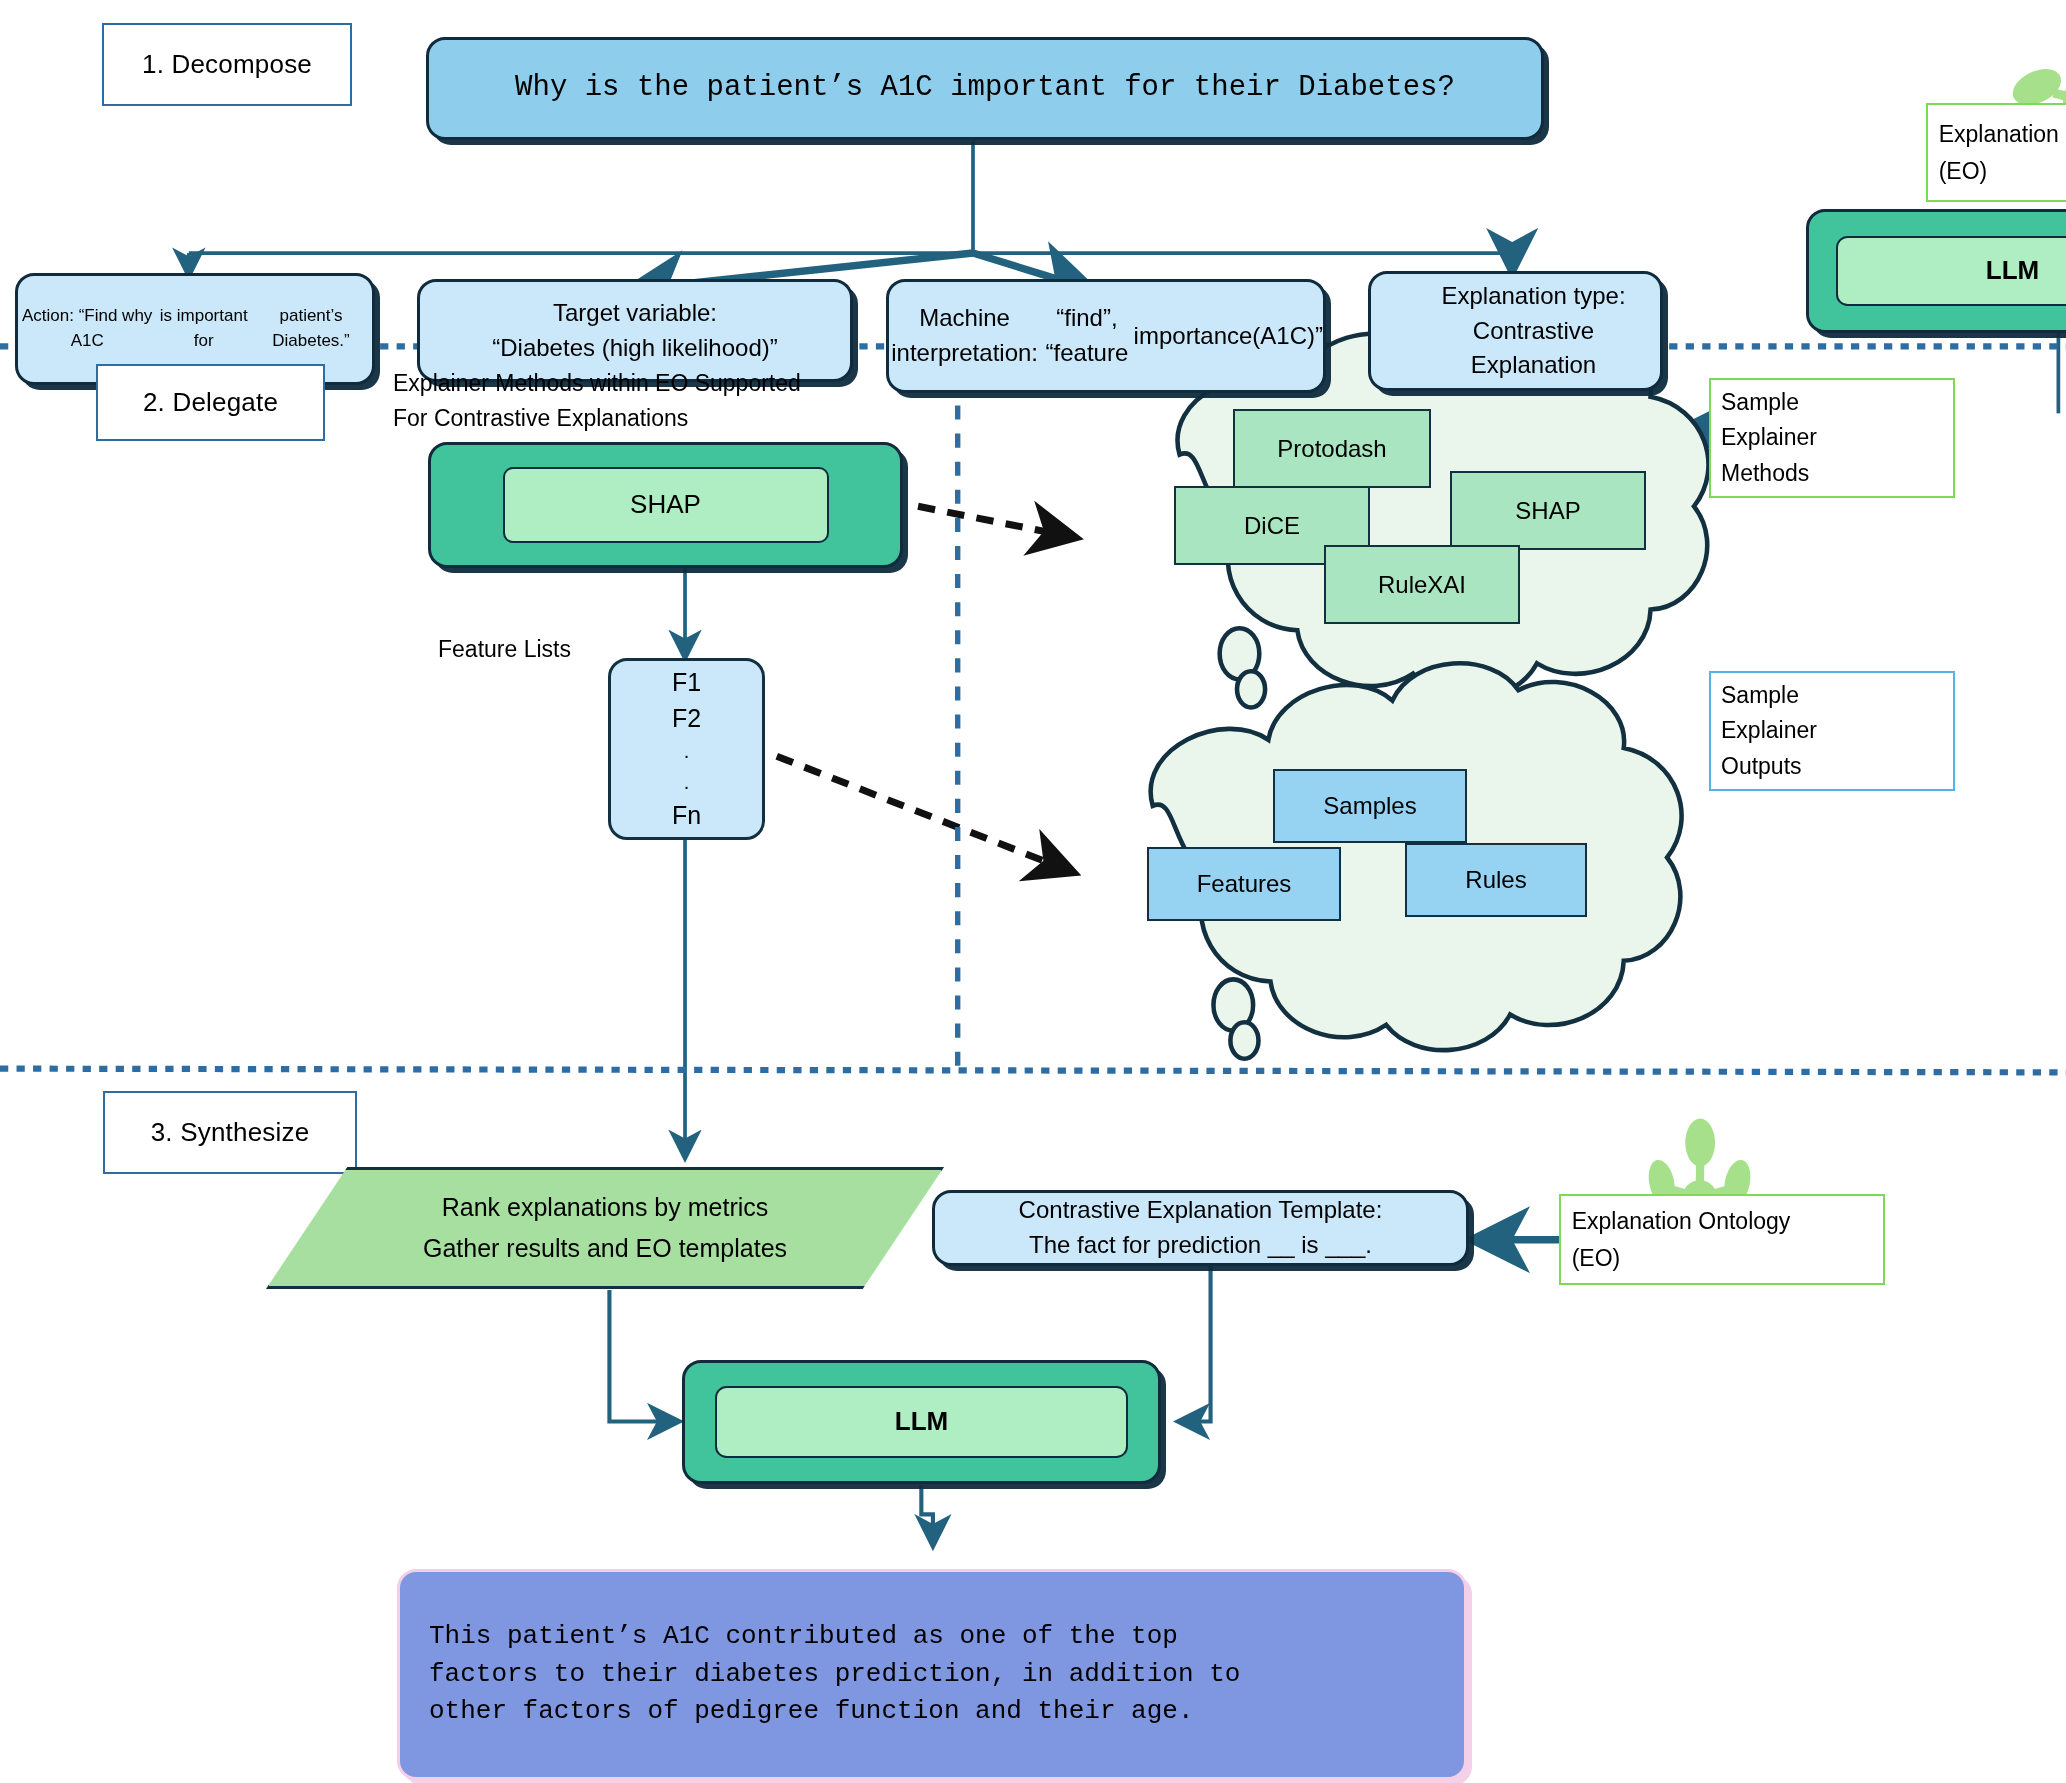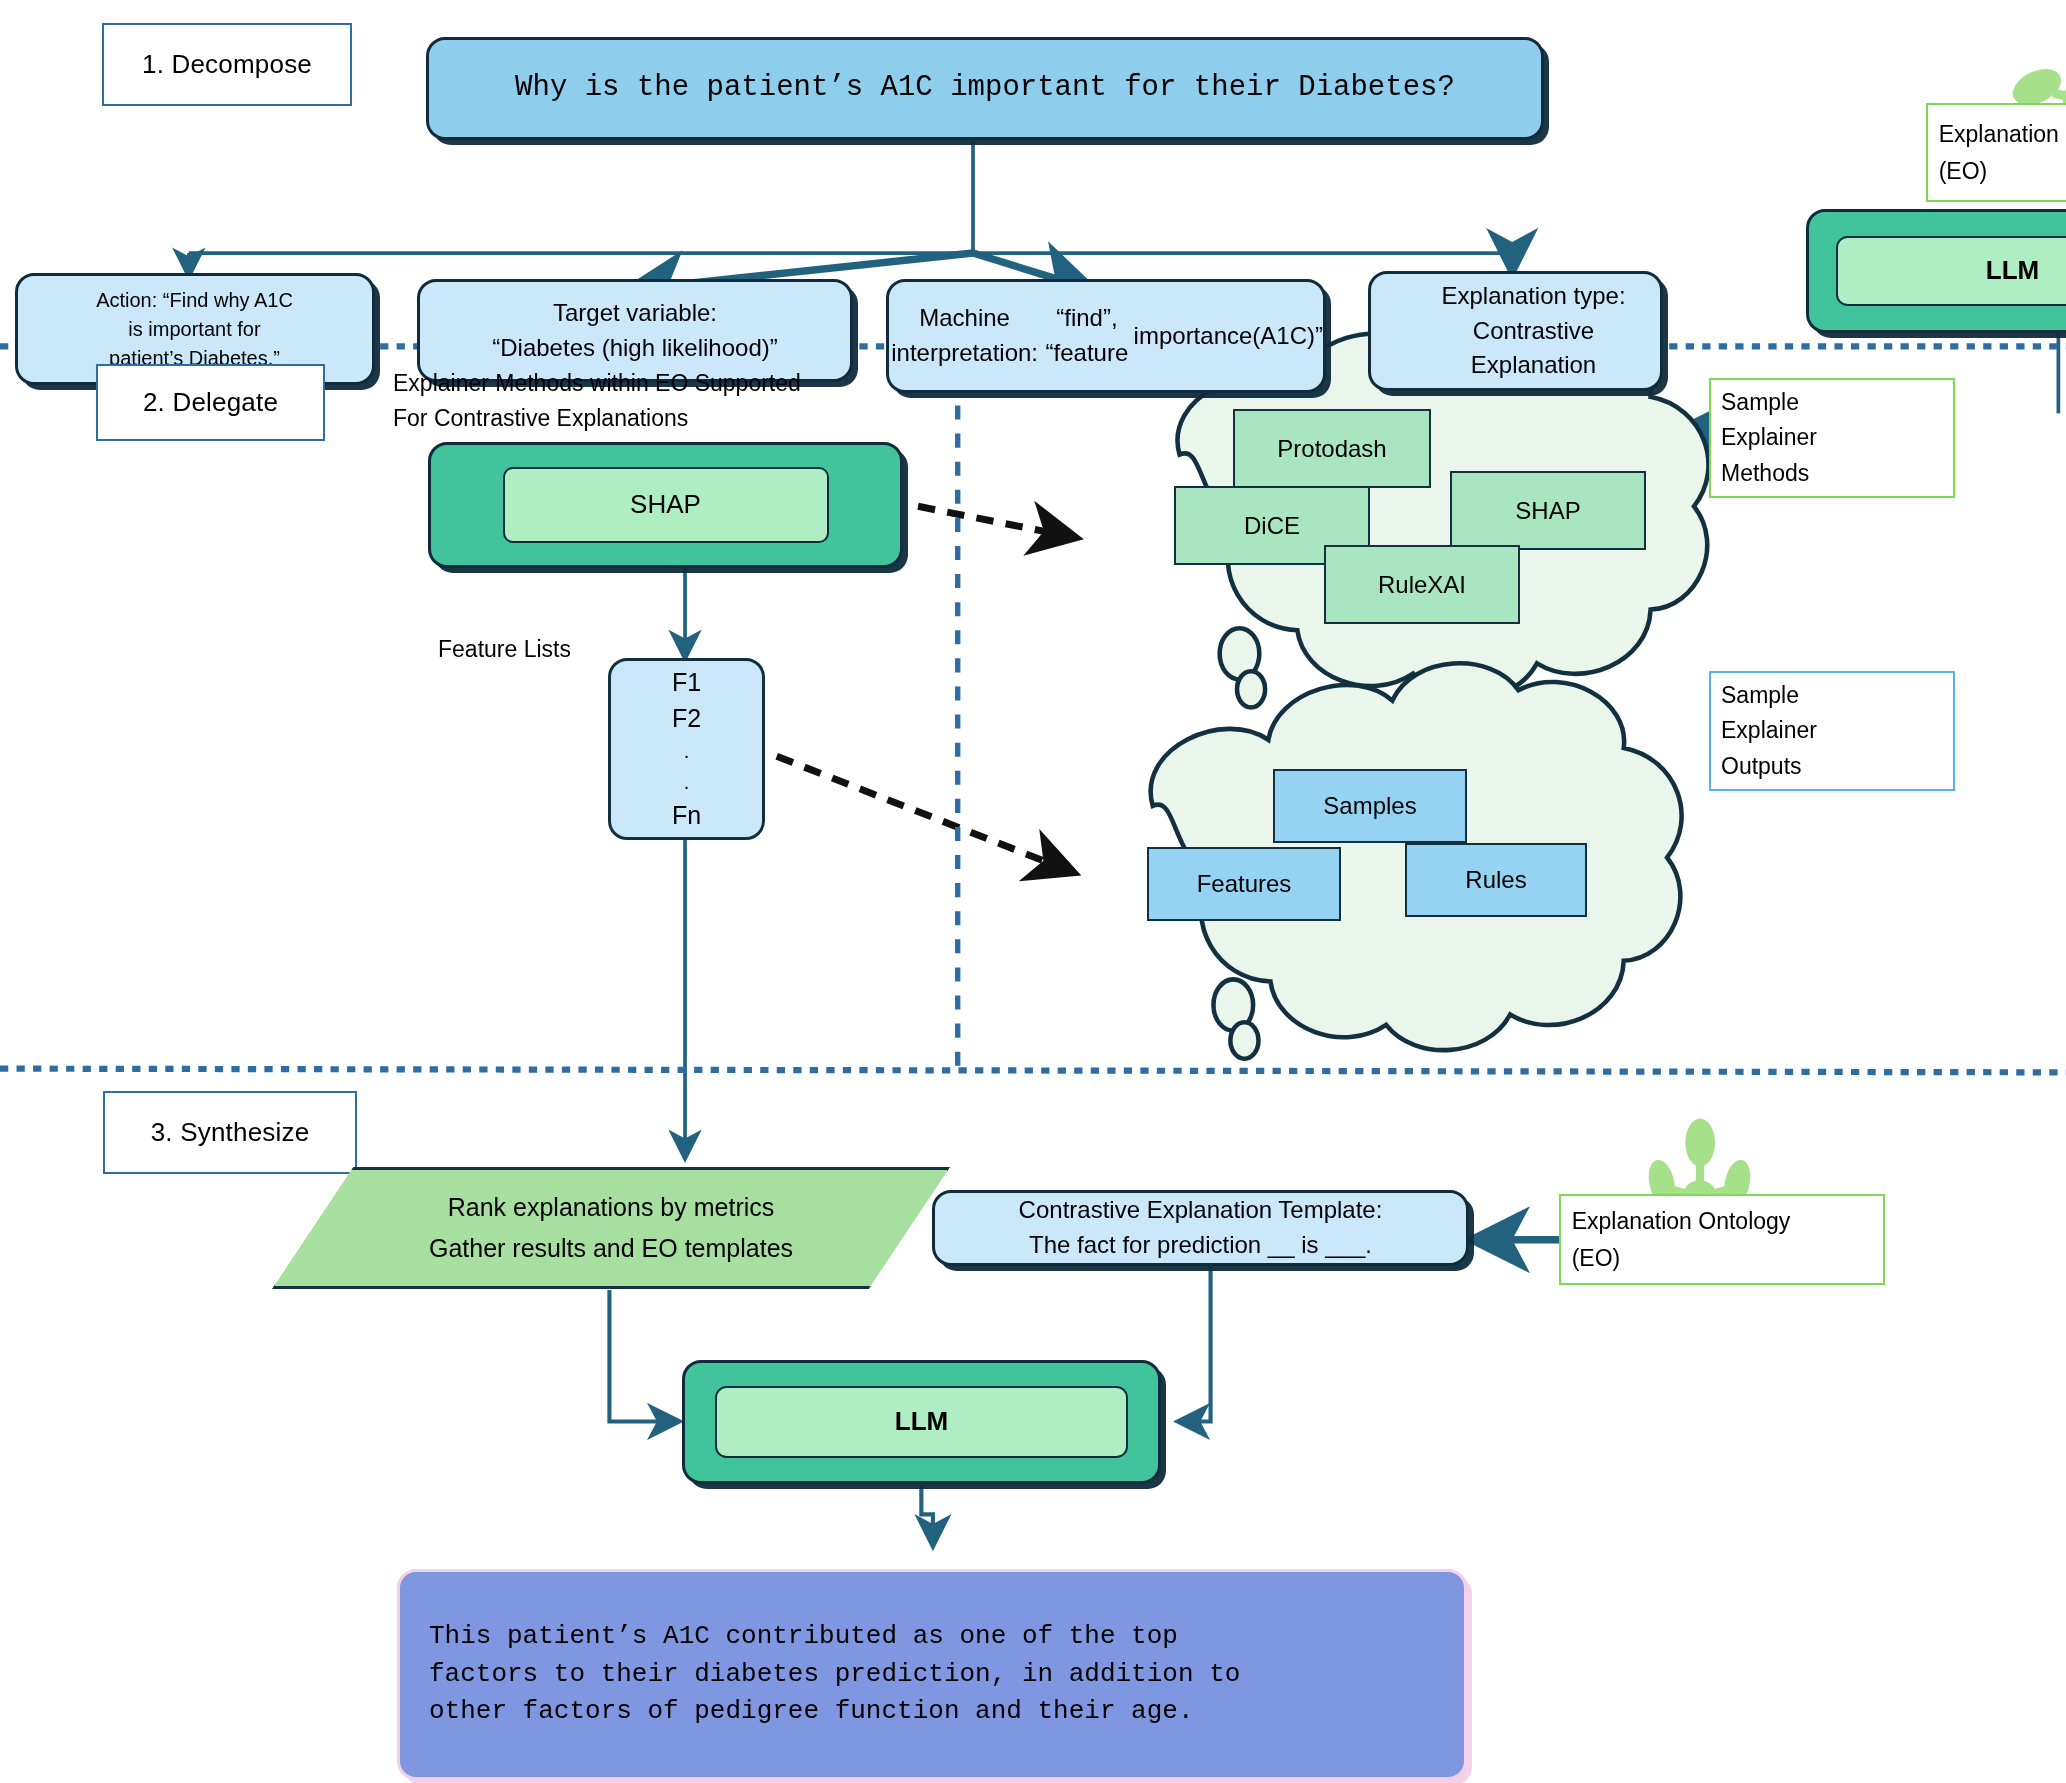--- a/index.html
+++ b/index.html
@@ -177,21 +177,21 @@
   </svg>
 
   <div class="abs section-tag" style="left:102px;top:23px;width:250px;height:83px;">
     <span>1. Decompose</span>
   </div>
 
   <div class="abs rbox blue-mid mono" style="left:426px;top:37px;width:1118px;height:103px;font-size:29px;padding:0 12.4px;">
     <span>Why is the patient’s A1C important for their Diabetes?</span>
   </div>
 
-  <div class="abs rbox blue-light" style="left:14.5px;top:273px;width:360px;height:112px;font-size:20px;flex-direction:column;">
+  <div class="abs rbox blue-light" style="left:14.5px;top:273px;width:360px;height:112px;font-size:17px;flex-direction:row;">
     <span>Action: “Find why A1C</span>
     <span>is important for</span>
     <span>patient’s Diabetes.”</span>
   </div>
 
   <div class="abs rbox blue-light" style="left:417px;top:279px;width:436px;height:103px;font-size:24px;flex-direction:column;">
     <span>Target variable:</span>
     <span>“Diabetes (high likelihood)”</span>
   </div>
 
@@ -278,21 +278,21 @@
   <div class="abs legend-box legend-blue" style="left:1709px;top:671px;width:246px;height:120px;">
     <div>Sample</div>
     <div>Explainer</div>
     <div>Outputs</div>
   </div>
 
   <div class="abs section-tag" style="left:103px;top:1091px;width:254px;height:83px;">
     <span>3. Synthesize</span>
   </div>
 
-  <div class="abs para" style="left:272px;top:1167px;width:678px;height:122px;">
+  <div class="abs para" style="left:266px;top:1167px;width:678px;height:122px;">
     <span>Rank explanations by metrics</span>
     <span>Gather results and EO templates</span>
   </div>
 
   <div class="abs rbox blue-light" style="left:932px;top:1190px;width:537px;height:76px;font-size:24px;flex-direction:column;">
     <span>Contrastive Explanation Template:</span>
     <span>The fact for prediction __ is ___.</span>
   </div>
 
   <div class="abs eo-box" style="left:1559px;top:1194px;width:326px;height:91px;">

